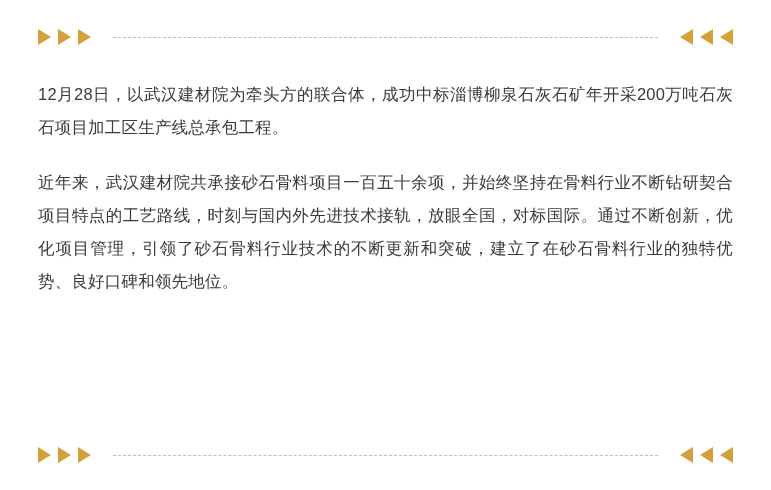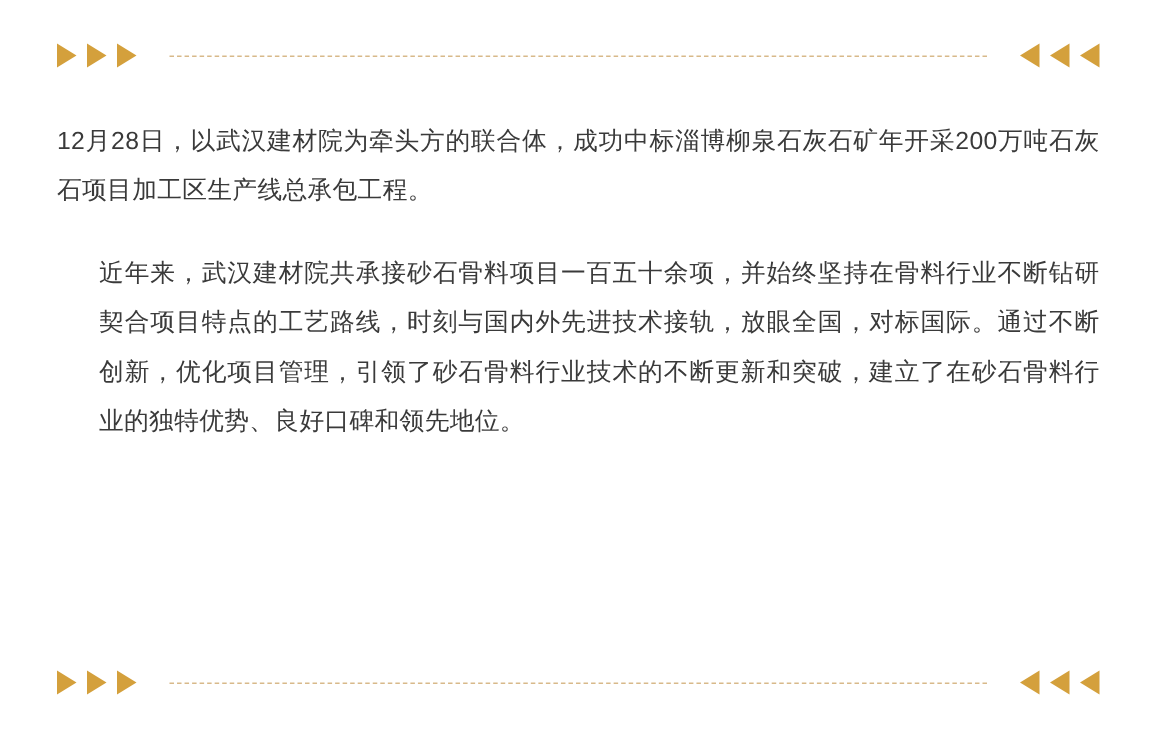--- a/index.html
+++ b/index.html
@@ -71,21 +71,21 @@
     width: 695px;
   }
   .para {
     color: #3a3a3a;
     font-size: 16.5px;
     line-height: 33px;
     letter-spacing: 0.2px;
     text-align: justify;
     margin: 0 0 22px 0;
   }
-  .para:last-child { margin-bottom: 0; margin-left: 28px; }
+  .para:last-child { margin-bottom: 0; }
 </style>
 </head>
 <body>
 
 <div class="page">
 
   <div class="ornament-row top">
     <div class="tri-group left">
       <span class="tri right-facing"></span>
       <span class="tri right-facing"></span>

